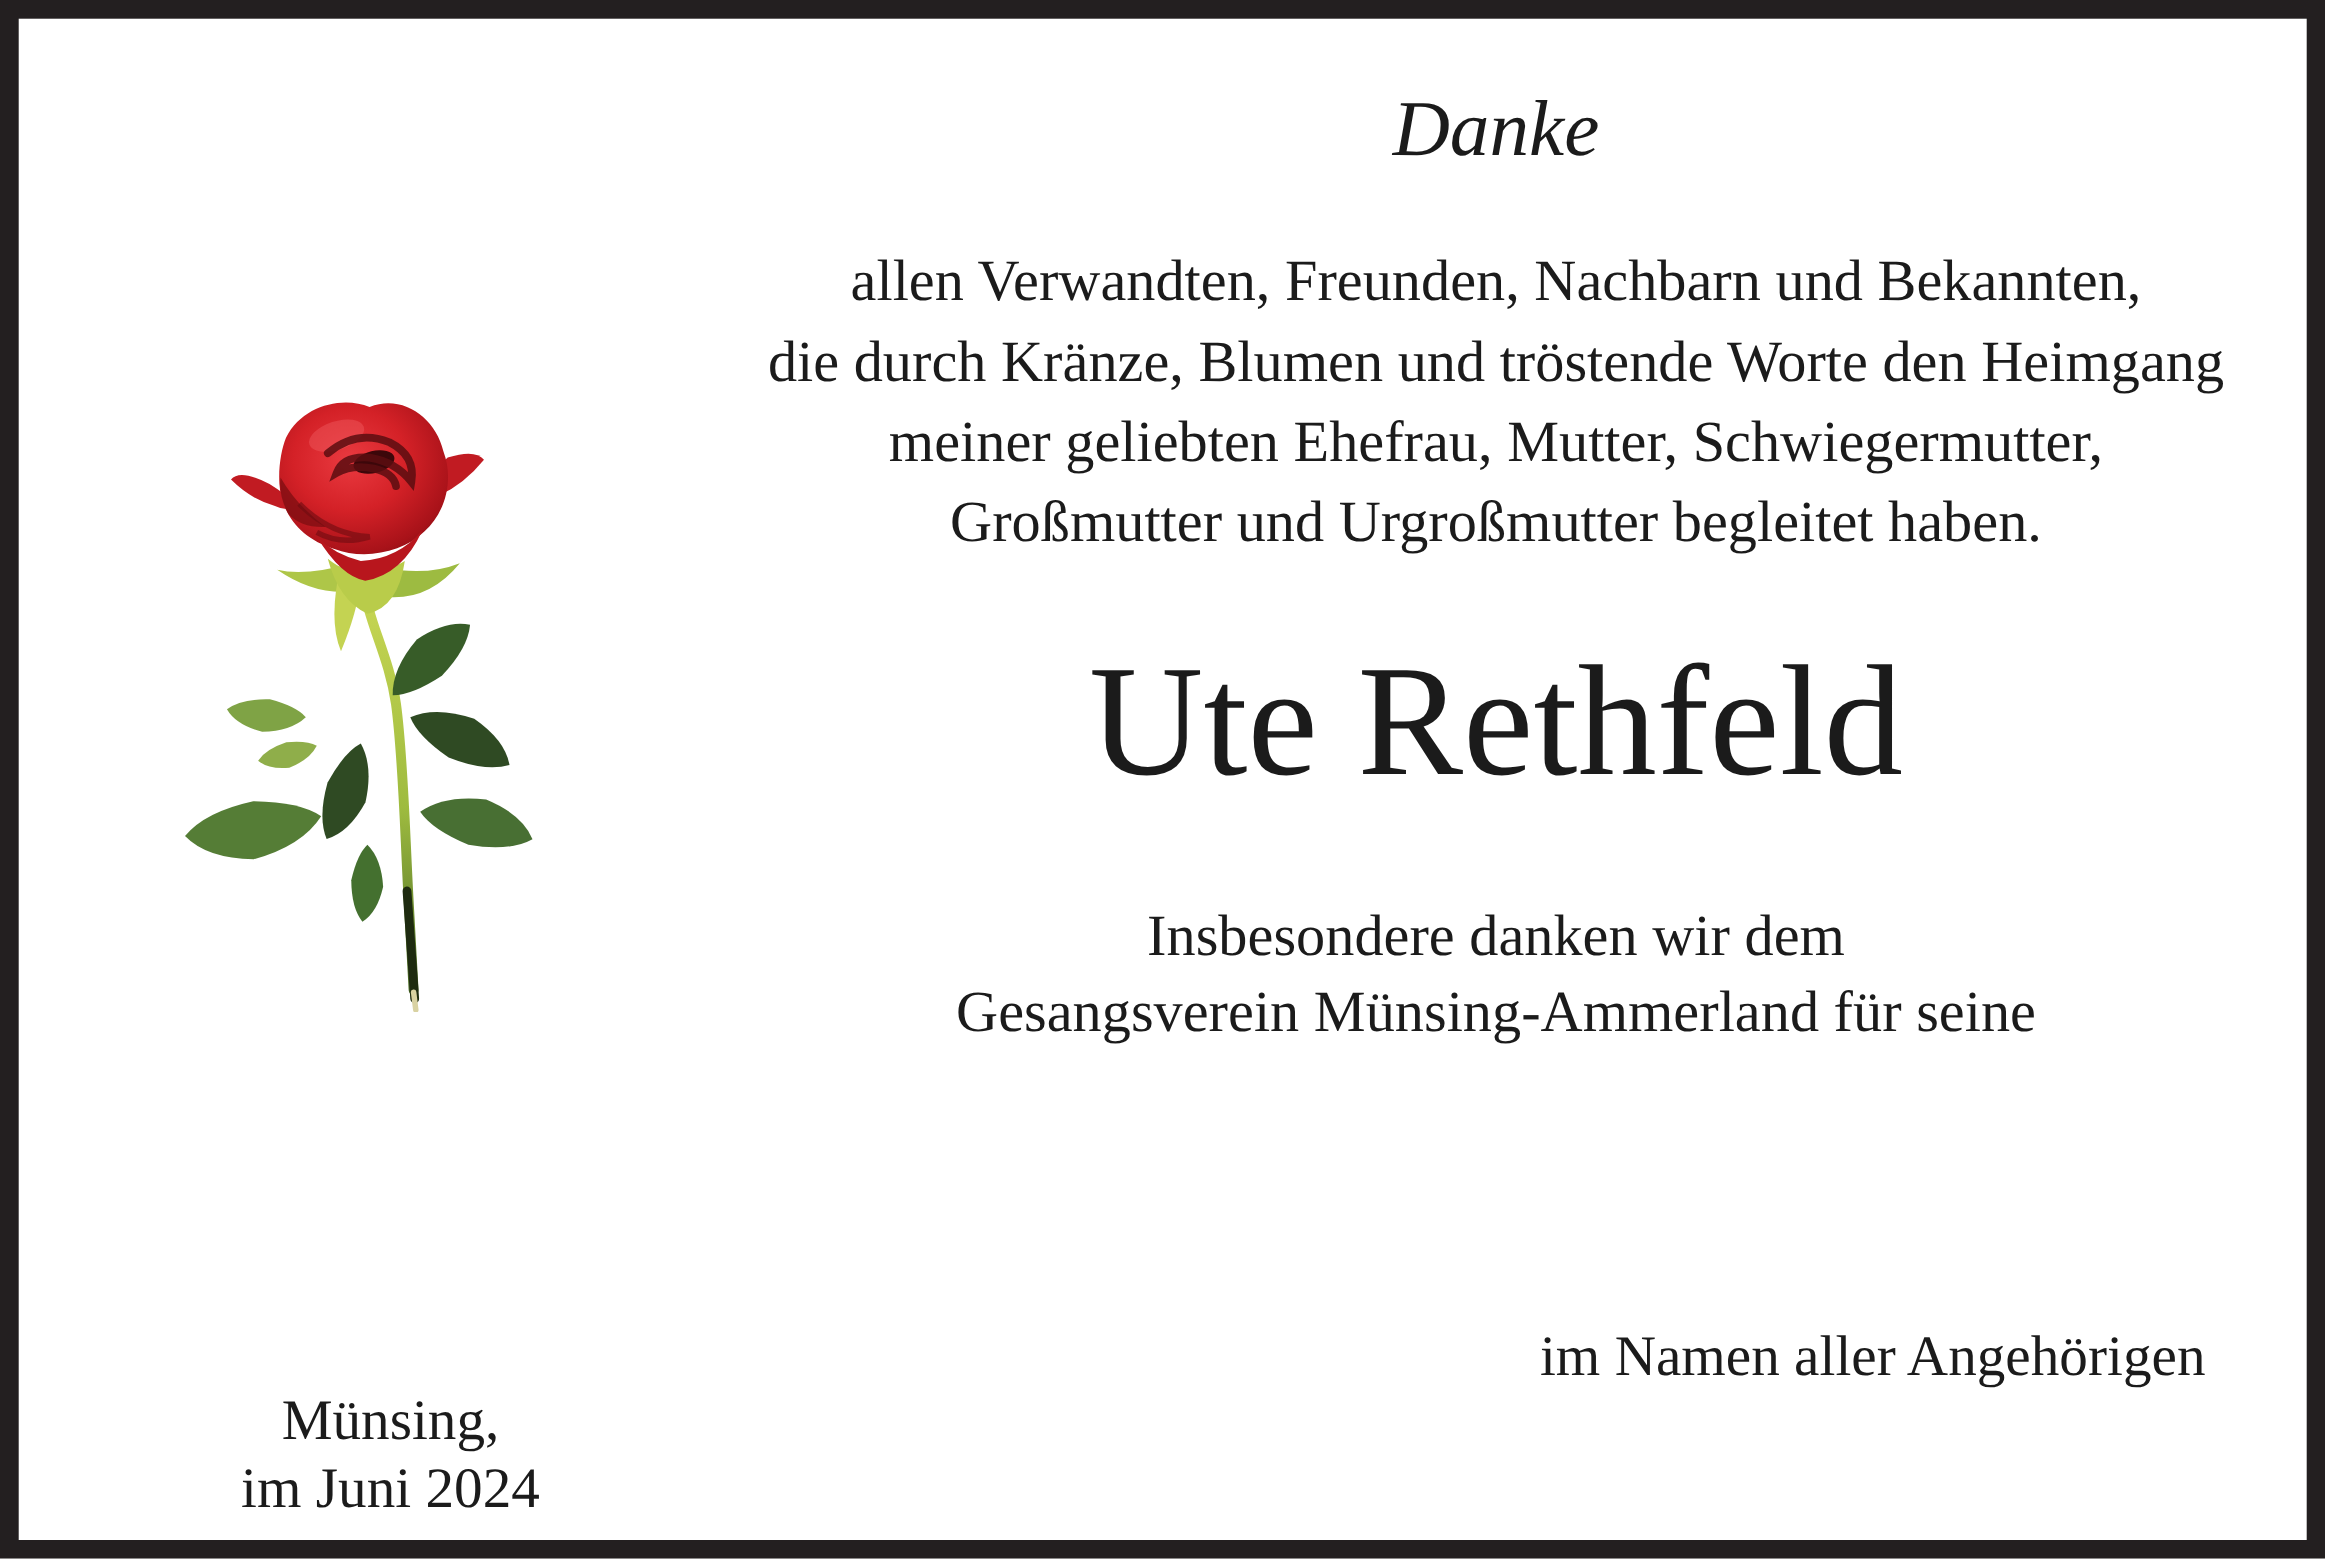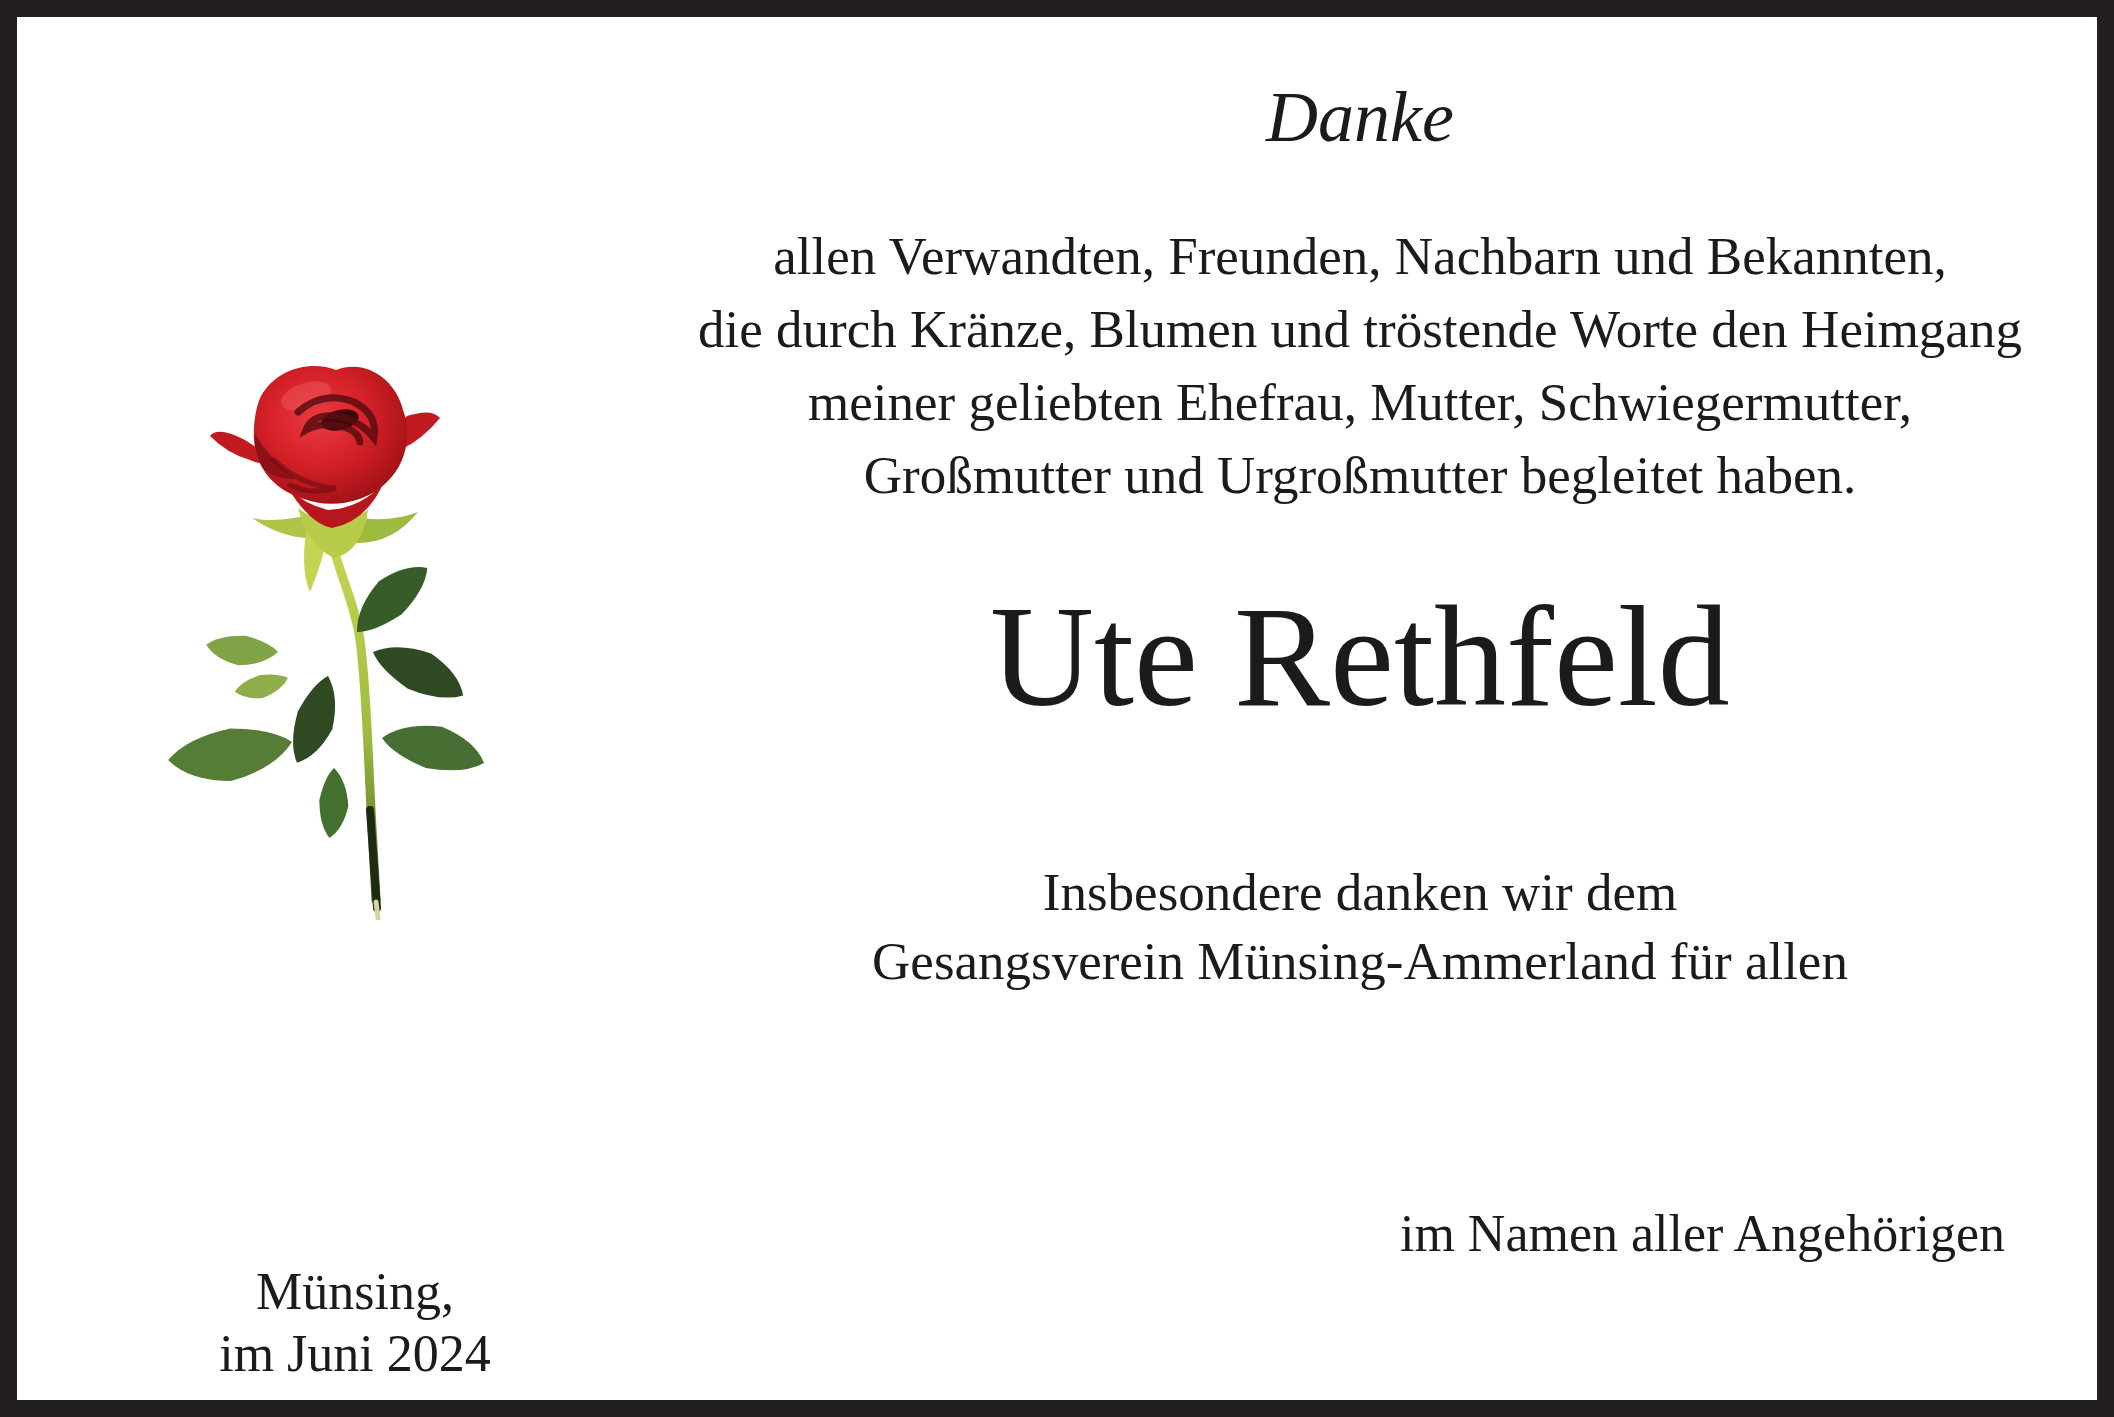--- a/index.html
+++ b/index.html
@@ -32,21 +32,21 @@
     top: 203px;
     font-size: 53px;
     line-height: 73px;
   }
   .deceased {
     top: 568px;
     font-size: 144px;
     line-height: 144px;
   }
   .thanks {
-    top: 841px;
+    top: 800px;
     font-size: 53px;
     line-height: 69px;
   }
   .place-date {
     position: absolute;
     left: 143px;
     width: 390px;
     top: 1244px;
     text-align: center;
     font-size: 52px;
@@ -129,21 +129,21 @@
     <div>meiner geliebten Ehefrau, Mutter, Schwiegermutter,</div>
     <div>Großmutter und Urgroßmutter begleitet haben.</div>
   </div>
 
   <div class="col title">Danke</div>
 
   <div class="col deceased">Ute Rethfeld</div>
 
   <div class="col thanks">
     <div>Insbesondere danken wir dem</div>
-    <div>Gesangsverein Münsing-Ammerland für allen</div>
+    <div>Gesangsverein Münsing-Ammerland für seine</div>
   </div>
 
   <div class="place-date">
     <div>Münsing,</div>
     <div>im Juni 2024</div>
   </div>
 
   <div class="signature">
     <div>im Namen aller Angehörigen</div>
   </div>

